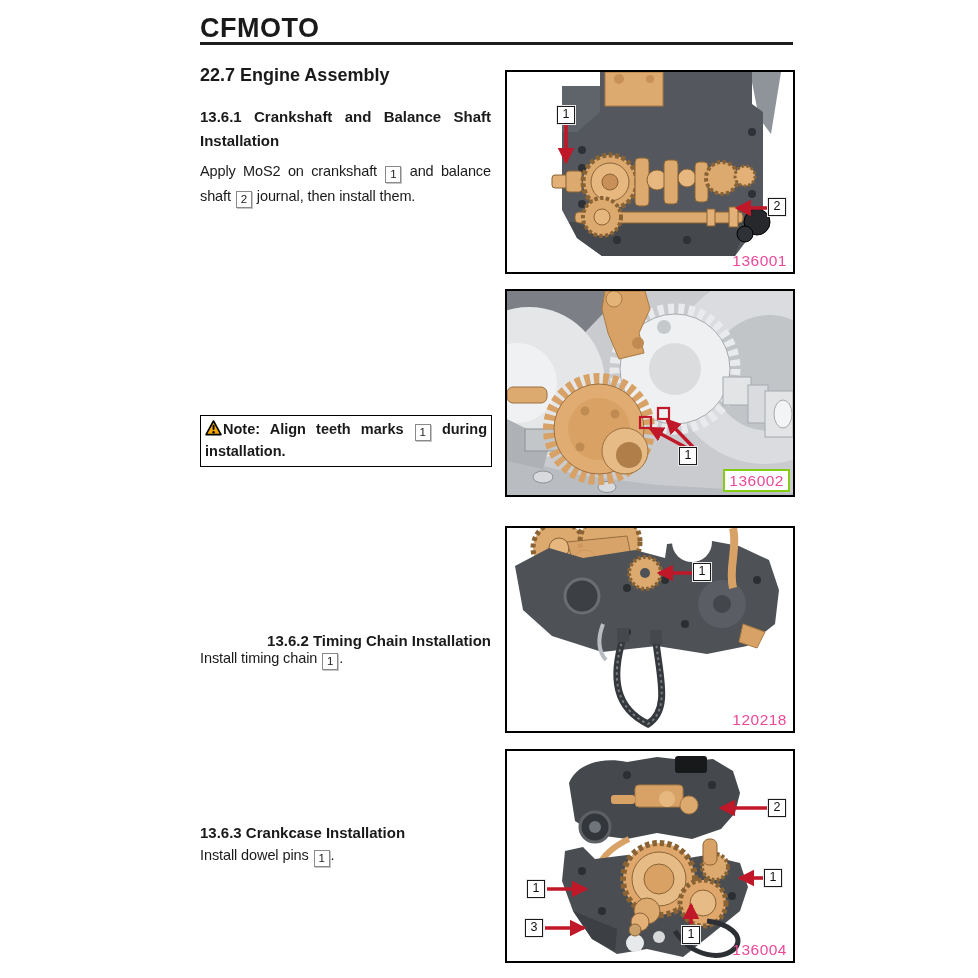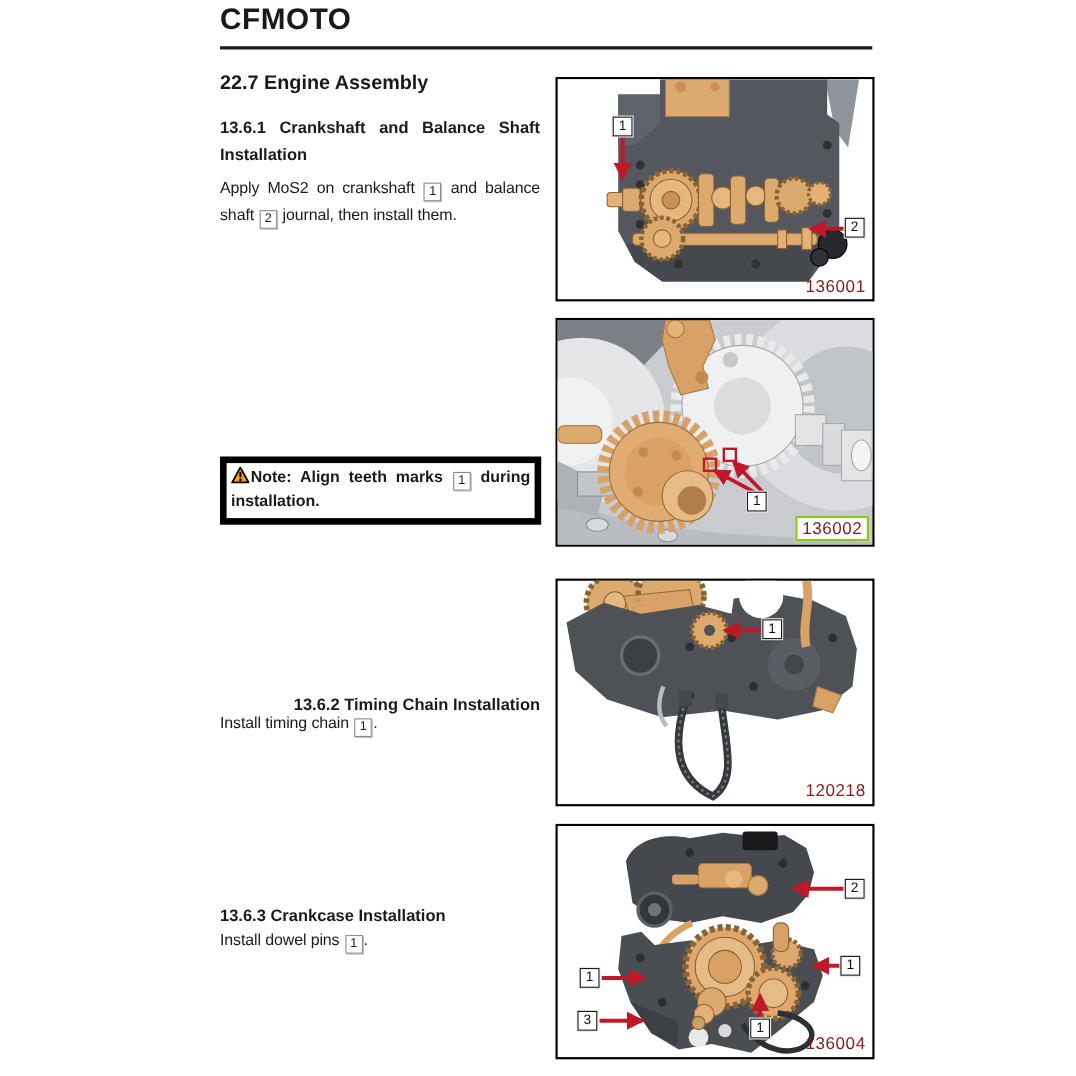--- a/index.html
+++ b/index.html
@@ -4,35 +4,35 @@
 <style>
   * { margin:0; padding:0; box-sizing:border-box; }
   html,body { background:#fff; }
   body {
     width:978px; height:978px; position:relative; overflow:hidden;
     font-family:"Liberation Sans","DejaVu Sans",sans-serif; color:#1a1a1a;
   }
   .page { position:absolute; inset:0; background:#fff; }
 
   
-  .brand { position:absolute; left:200px; top:2px; font-size:27px; font-weight:bold; letter-spacing:0.5px; }
+  .brand { position:absolute; left:200px; top:13px; font-size:27px; font-weight:bold; letter-spacing:0.5px; }
   .brand-rule { position:absolute; left:200px; top:42px; width:593px; height:3px; background:#1c1c1c; }
 
   
   .h-main { position:absolute; left:200px; top:65px; font-size:18px; font-weight:bold; }
   .h-sub  { font-size:15px; font-weight:bold; }
   .txt    { font-size:14.5px; letter-spacing:-0.1px; }
   .just   { text-align:justify; }
 
   .pos-s1h { position:absolute; left:200px; top:105px; width:291px; line-height:24px; }
   .pos-s1p { position:absolute; left:200px; top:159px; width:291px; line-height:25px; }
 
   .note {
     position:absolute; left:200px; top:415px; width:292px;
-    border:6px solid #000000; padding:3px 4px 4px 4px;
+    border:1px solid #000000; padding:3px 4px 4px 4px;
     font-size:14.5px; font-weight:bold; line-height:21px; text-align:justify;
   }
   .warn-icon { vertical-align:-2px; margin-right:1px; }
 
   .pos-s2h { position:absolute; left:200px; top:632px; width:291px;text-align:right; }
   .pos-s2p { position:absolute; left:200px; top:646px; width:291px; line-height:25px; }
 
   .pos-s3  { position:absolute; left:200px; top:821px; width:291px; }
   .pos-s3 .h-sub { line-height:23px; }
   .pos-s3 p { font-size:14.5px; letter-spacing:-0.1px; line-height:23px; text-align:justify; }
@@ -48,21 +48,21 @@
 
   
   .figure { position:absolute; left:505px; width:290px; border:2px solid #000; background:#fff; }
   .figure svg { display:block; width:100%; height:100%; }
   .fig-1 { top:70px;  height:204px; }
   .fig-2 { top:289px; height:208px; }
   .fig-3 { top:526px; height:207px; }
   .fig-4 { top:749px; height:214px; }
   .fig-num {
     position:absolute; right:6px; bottom:2px; font-size:15.5px; letter-spacing:0.5px;
-    color:#7f1d1d; background:transparent;
+    color:#ec4899; background:transparent;
   }
   .fig-num.boxed { right:3px; bottom:3px; border:2px solid #84cc16; background:#fff; padding:0 4px; line-height:19px; }
 
   .callout {
     position:absolute; min-width:18px; height:18px; padding:0 3px;
     background:#fff; border:1.5px solid #1a1a1a; box-shadow:0 0 0 1px #e8e8e8;
     font-size:12.5px; line-height:15px; text-align:center; color:#111; z-index:3;
   }
 </style>
 </head>

